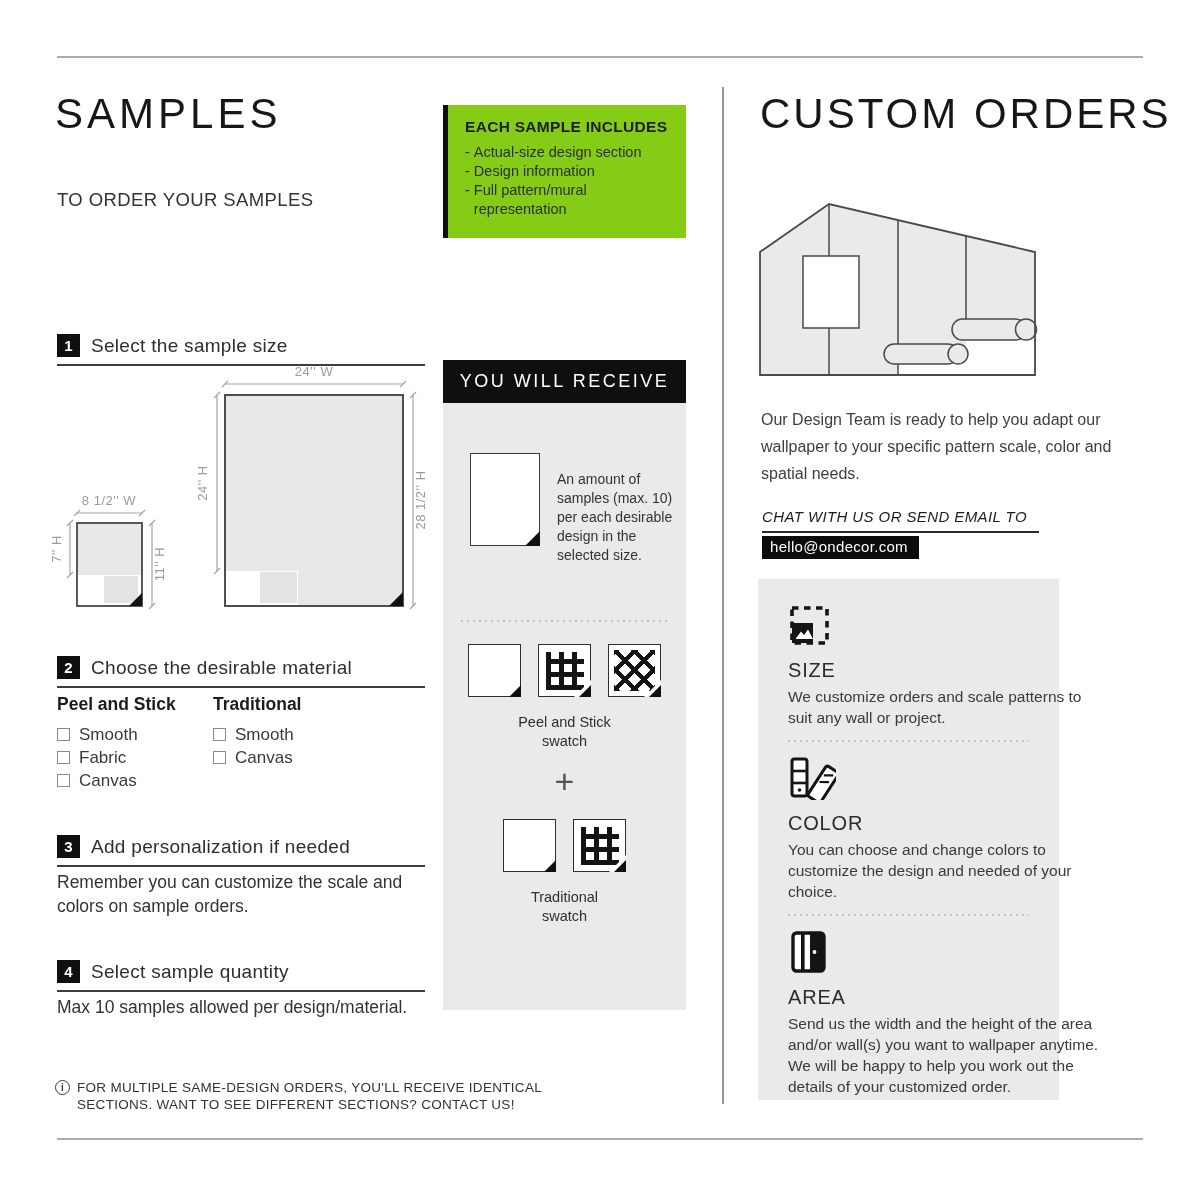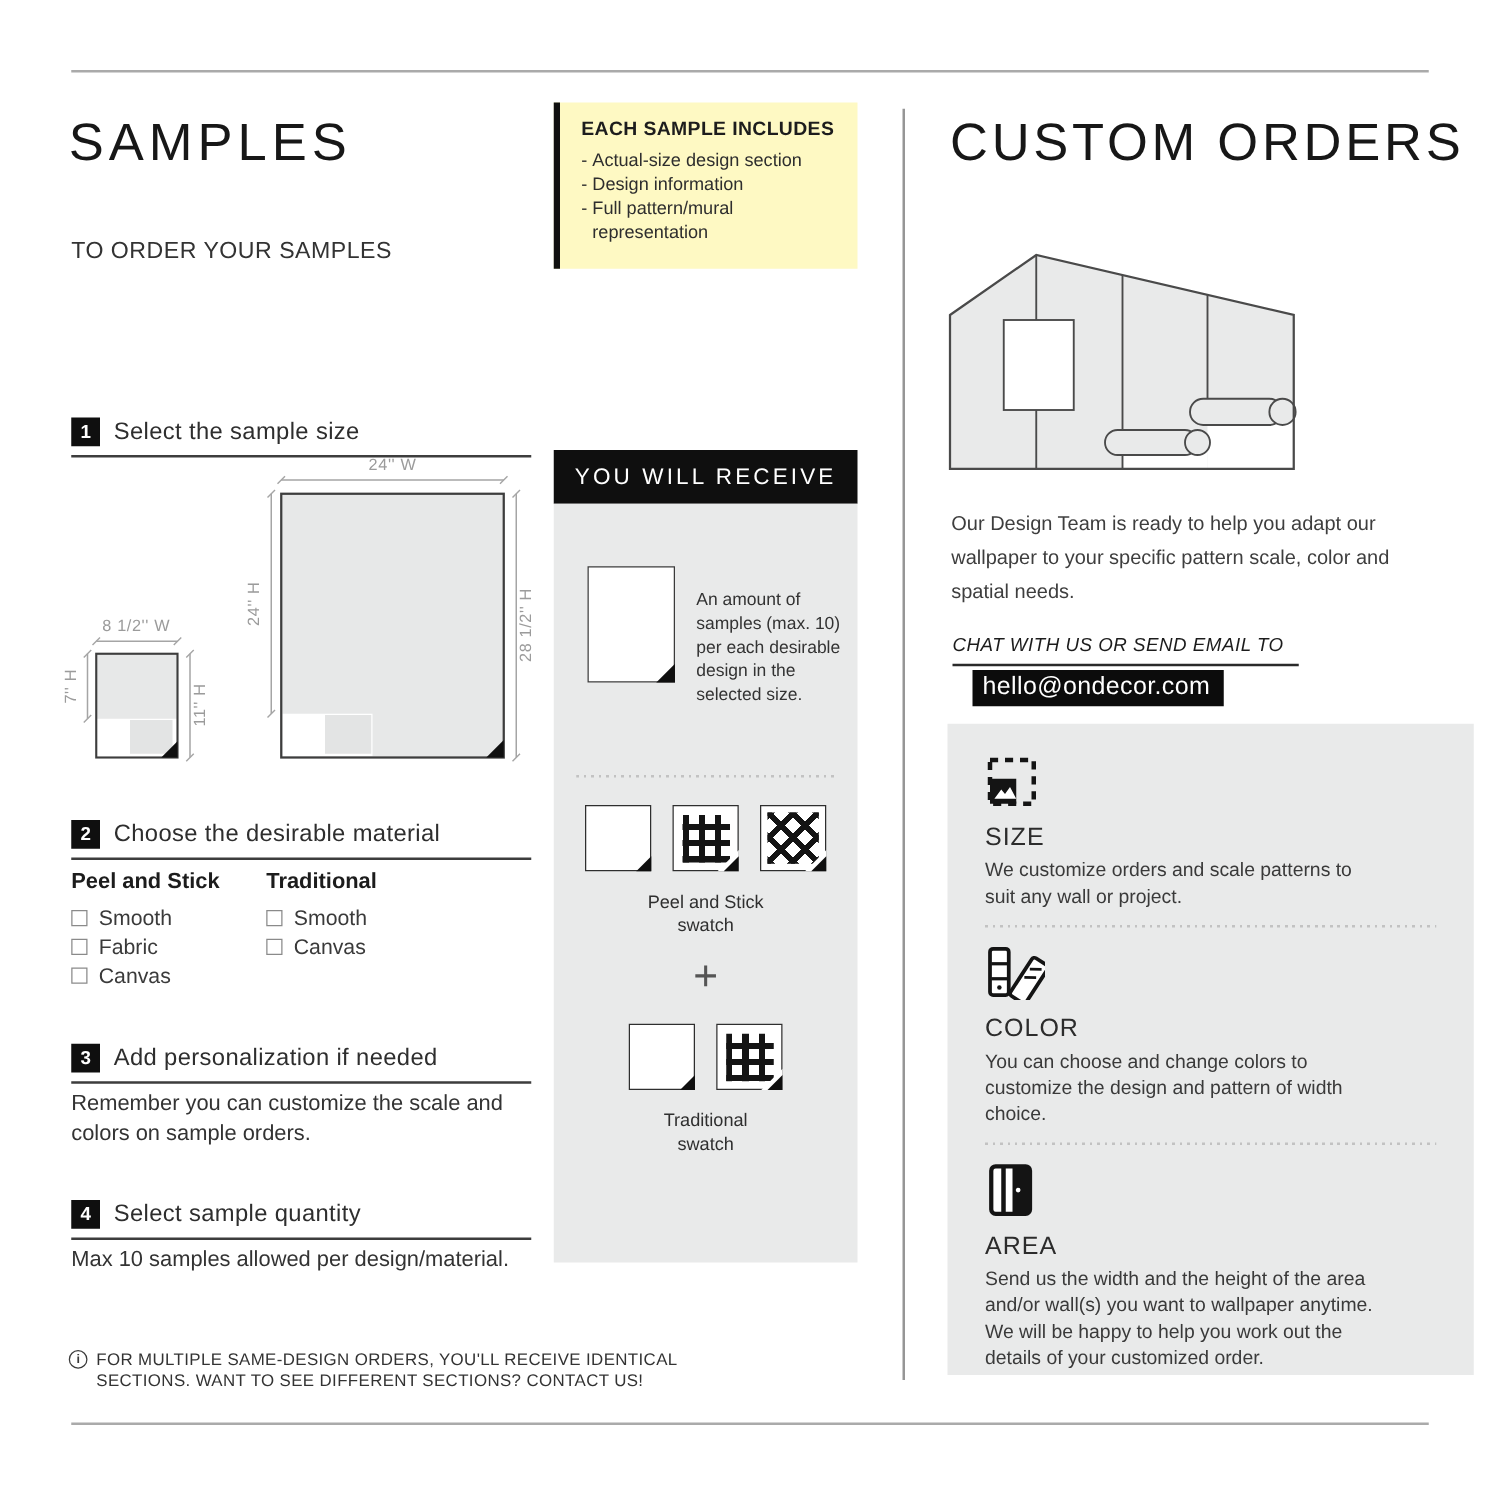--- a/index.html
+++ b/index.html
@@ -12,22 +12,22 @@
   .rule-bottom { top:1138px; }
   .divider-v { position:absolute; left:722px; top:87px; width:2px; height:1017px; background:#969696; }
 
   .big-title { position:absolute; font-size:42px; letter-spacing:4px; color:#171717; font-weight:400; }
   #samples-title { left:55px; top:90px; }
   #custom-title { left:760px; top:90px; letter-spacing:3px; }
 
   .intro { position:absolute; left:57px; top:187px; font-size:18.5px; line-height:25px; color:#333; letter-spacing:0.4px; }
 
   
-  .includes-box { position:absolute; left:443px; top:82px; width:243px; min-height:133px;
-    background:#fef9c3; border-left:5px solid #101010; padding:13px 12px 14px 17px; }
+  .includes-box { position:absolute; left:443px; top:105px; width:243px; min-height:133px;
+    background:#84cc16; border-left:5px solid #101010; padding:13px 12px 14px 17px; }
   .includes-box h3 { font-size:15.5px; font-weight:700; color:#1d1d1d; letter-spacing:0.3px; margin-bottom:7px; }
   .includes-box ul { list-style:none; }
   .includes-box li { display:flex; font-size:14.5px; line-height:19px; color:#2e2e2e; }
   .includes-box li .dash { flex:0 0 auto; margin-right:4px; }
 
   
   .step { position:absolute; left:57px; width:368px; border-bottom:2px solid #3d3d3d; padding-bottom:7px; }
   .step-head { display:flex; align-items:center; gap:11px; }
   .badge { width:23px; height:23px; background:#0f0f0f; color:#fff; font-size:15px; font-weight:700;
     display:flex; align-items:center; justify-content:center; flex:0 0 auto; }
@@ -78,22 +78,22 @@
      border-style:solid; border-width:0 0 12px 12px; border-color:transparent transparent #0f0f0f transparent; }
   .swatch-label { margin-top:16px; text-align:center; font-size:14.5px; line-height:19px; color:#2f2f2f; }
   .plus { margin-top:14px; text-align:center; font-size:34px; line-height:32px; font-weight:300; color:#555; }
 
   
   .house-wrap { position:absolute; left:758px; top:195px; }
   .right-intro { position:absolute; left:761px; top:406px; width:378px; font-size:16px; line-height:27px; color:#3e3e3e; }
   .chat-cta { position:absolute; left:762px; top:508px; font-size:15px; letter-spacing:0.4px; color:#1c1c1c;
     border-bottom:2px solid #2a2a2a; padding:0 12px 6px 0;font-style:italic; }
   .email-badge { position:absolute; left:762px; top:536px; background:#0c0c0c; color:#fff;
-    font-size:20px; padding:2px 11px 4px 8px; letter-spacing:0.3px;margin-left:16px; }
-  .right-box { position:absolute; left:758px; top:579px; width:421px; height:521px; background:#e9eaea;
+    font-size:15px; padding:2px 11px 4px 8px; letter-spacing:0.3px; }
+  .right-box { position:absolute; left:758px; top:579px; width:301px; height:521px; background:#e9eaea;
     padding:24px 30px 0 30px; }
   .feat-icon { display:block; }
   .feat-h { margin-top:12px; font-size:20px; letter-spacing:0.8px; color:#2c2c2c; font-weight:400; }
   .feat-t { margin-top:4px; font-size:15.5px; line-height:21px; color:#3a3a3a; }
   .right-dotted { margin-top:12px; }
   .mt14 { margin-top:14px; }
   #feat-size-text { width:312px; }
   #feat-color-text { width:330px; }
   #feat-area-text { width:322px; }
 
@@ -342,21 +342,21 @@
         <rect x="19" y="4" width="15" height="36" rx="2.5" fill="#ffffff" stroke="#141414" stroke-width="3"></rect>
         <line x1="22" y1="14" x2="30" y2="9" stroke="#141414" stroke-width="2.2"></line>
         <line x1="22" y1="22" x2="30" y2="17" stroke="#141414" stroke-width="2.2"></line>
       </g>
       <rect x="4" y="3" width="15" height="37" rx="2.5" fill="#ffffff" stroke="#141414" stroke-width="3"></rect>
       <line x1="5" y1="15" x2="18" y2="15" stroke="#141414" stroke-width="2.6"></line>
       <line x1="5" y1="27" x2="18" y2="27" stroke="#141414" stroke-width="2.6"></line>
       <circle cx="11.5" cy="34" r="1.8" fill="#141414"></circle>
     </svg>
     <div class="feat-h">COLOR</div>
-    <div class="feat-t" id="feat-color-text">You can choose and change colors to customize the design and pattern of width choice.</div>
+    <div class="feat-t" id="feat-color-text">You can choose and change colors to customize the design and needed of your choice.</div>
     <div class="dotted right-dotted"></div>
 
     <svg class="feat-icon mt14" width="44" height="44" viewBox="0 0 44 44">
       <rect x="5" y="3" width="31" height="38" rx="3.5" fill="#ffffff" stroke="#141414" stroke-width="3.4"></rect>
       <rect x="13" y="3" width="3.6" height="38" fill="#141414"></rect>
       <path d="M22 3 h10.5 a3.5 3.5 0 0 1 3.5 3.5 v31 a3.5 3.5 0 0 1 -3.5 3.5 h-10.5 z" fill="#141414"></path>
       <circle cx="26.5" cy="22" r="1.9" fill="#ffffff"></circle>
     </svg>
     <div class="feat-h">AREA</div>
     <div class="feat-t" id="feat-area-text">Send us the width and the height of the area and/or wall(s) you want to wallpaper anytime. We will be happy to help you work out the details of your customized order.</div>

